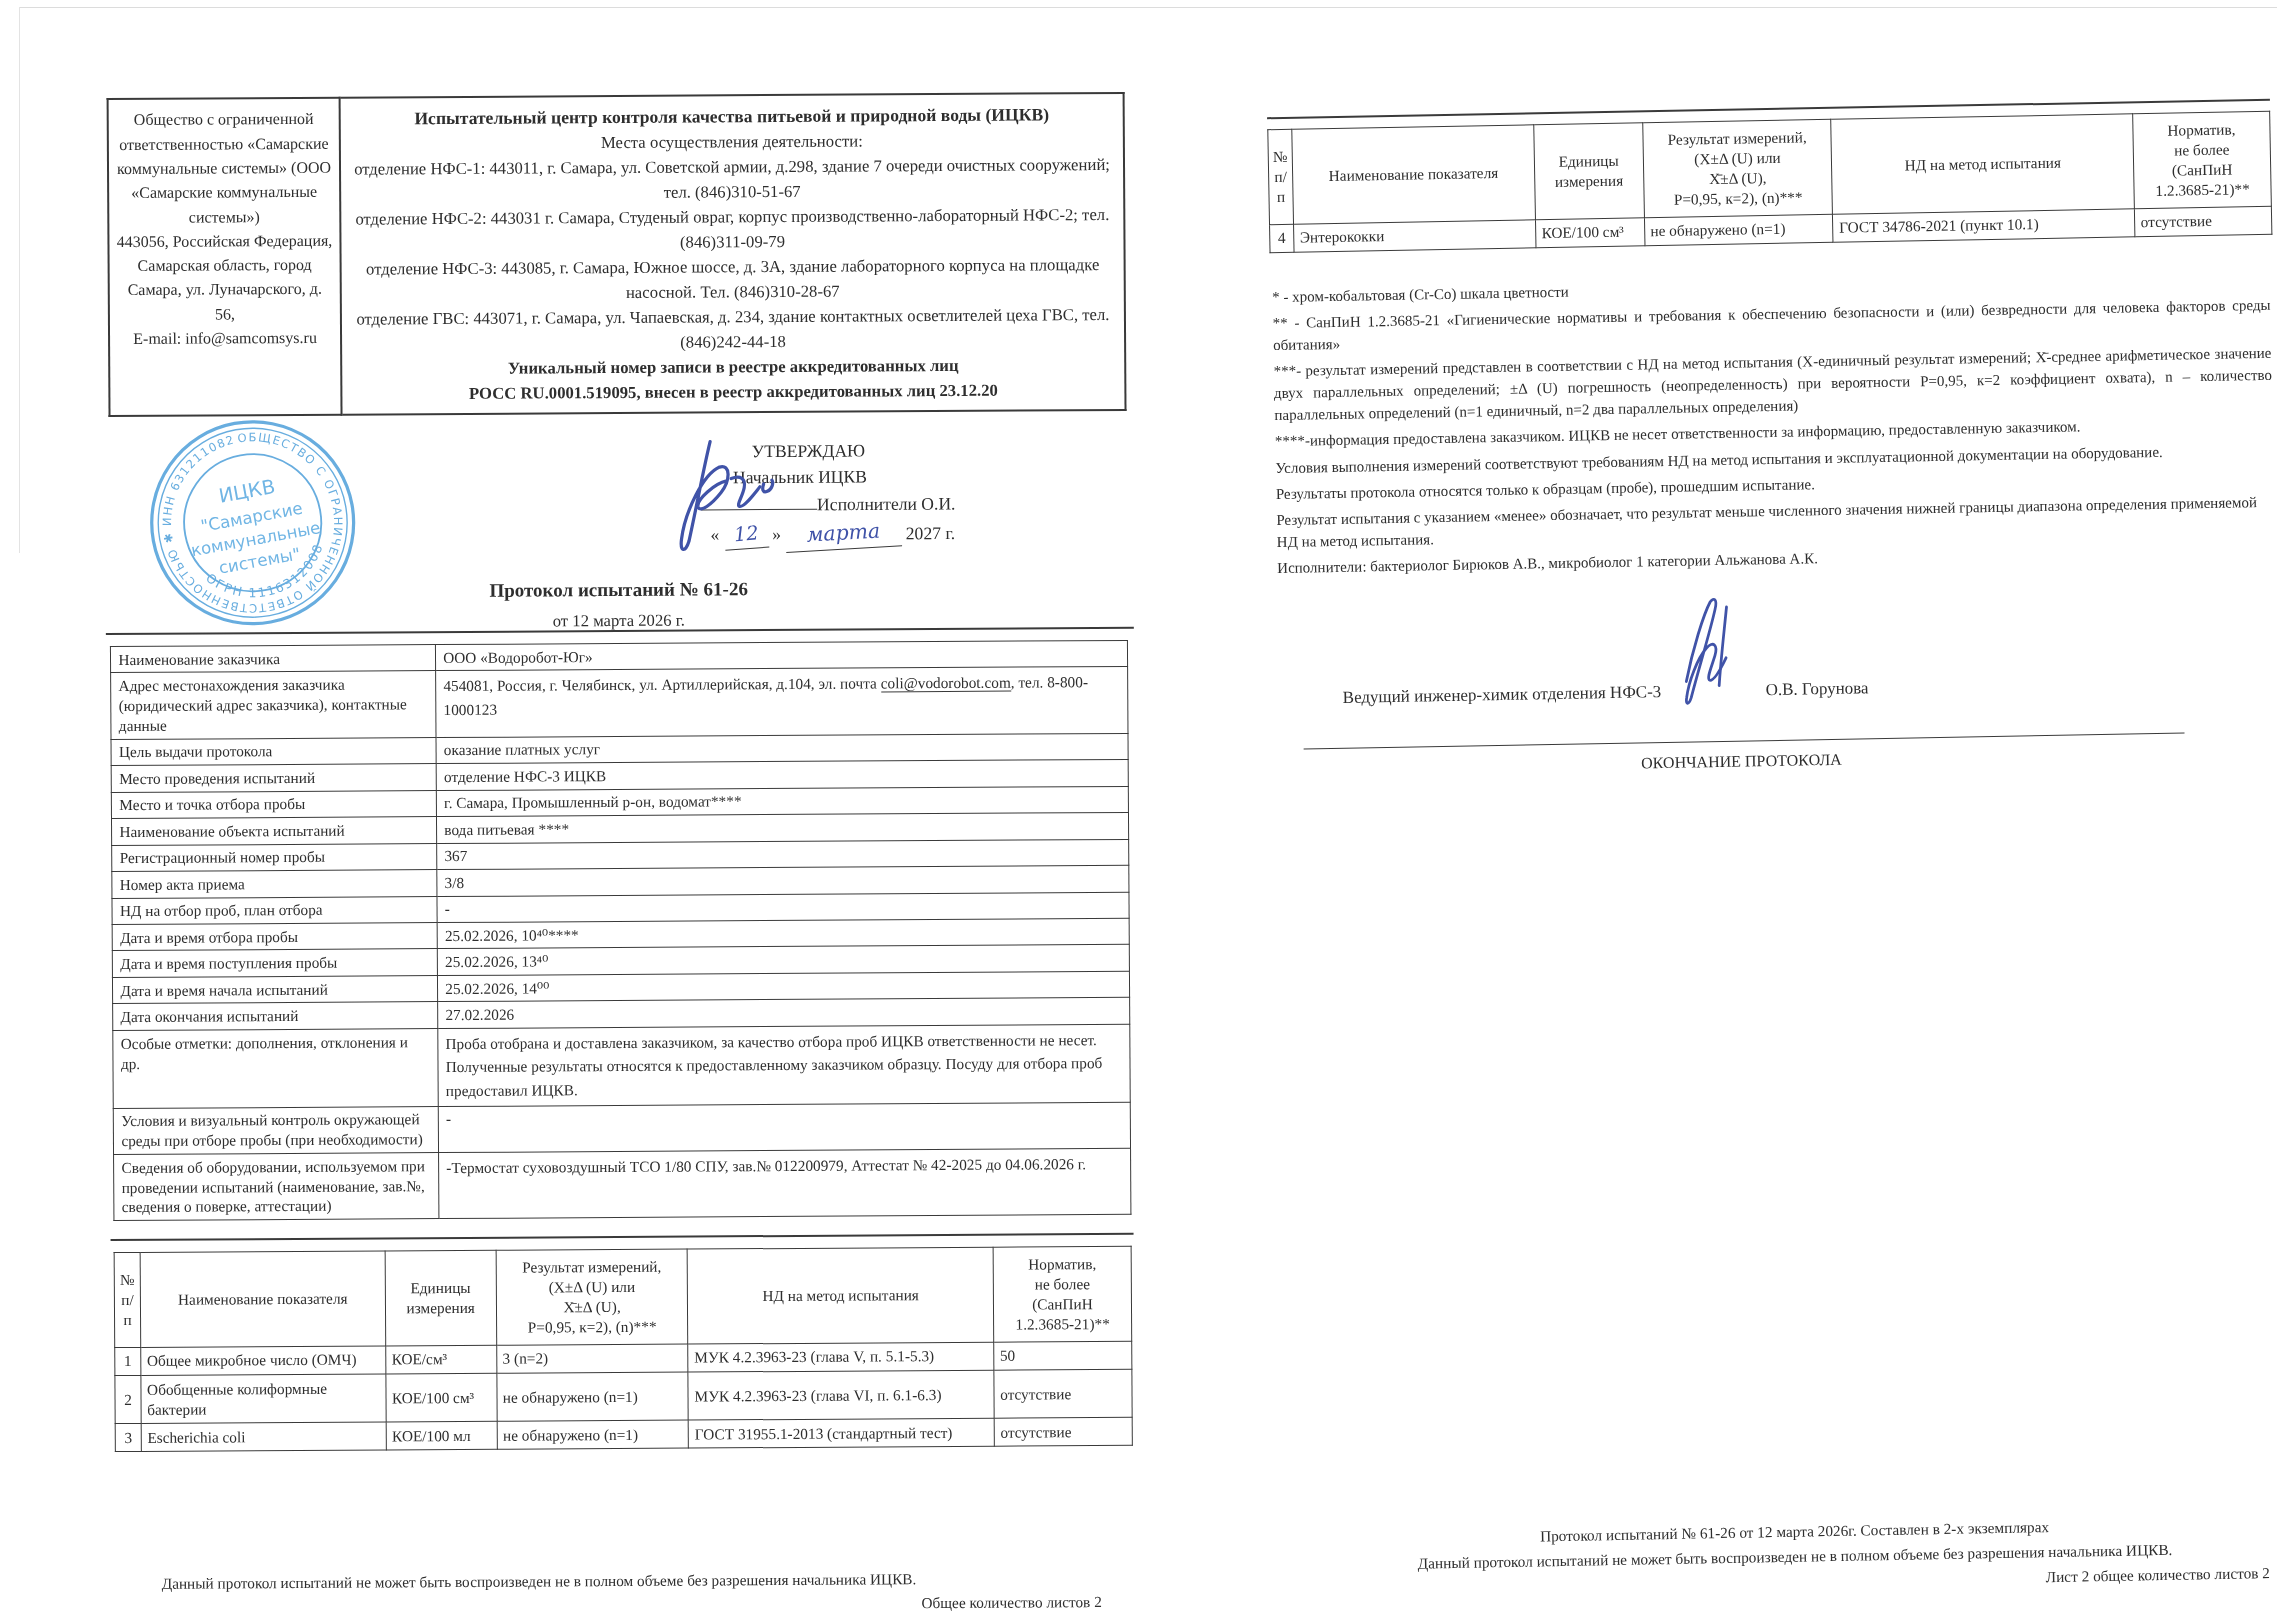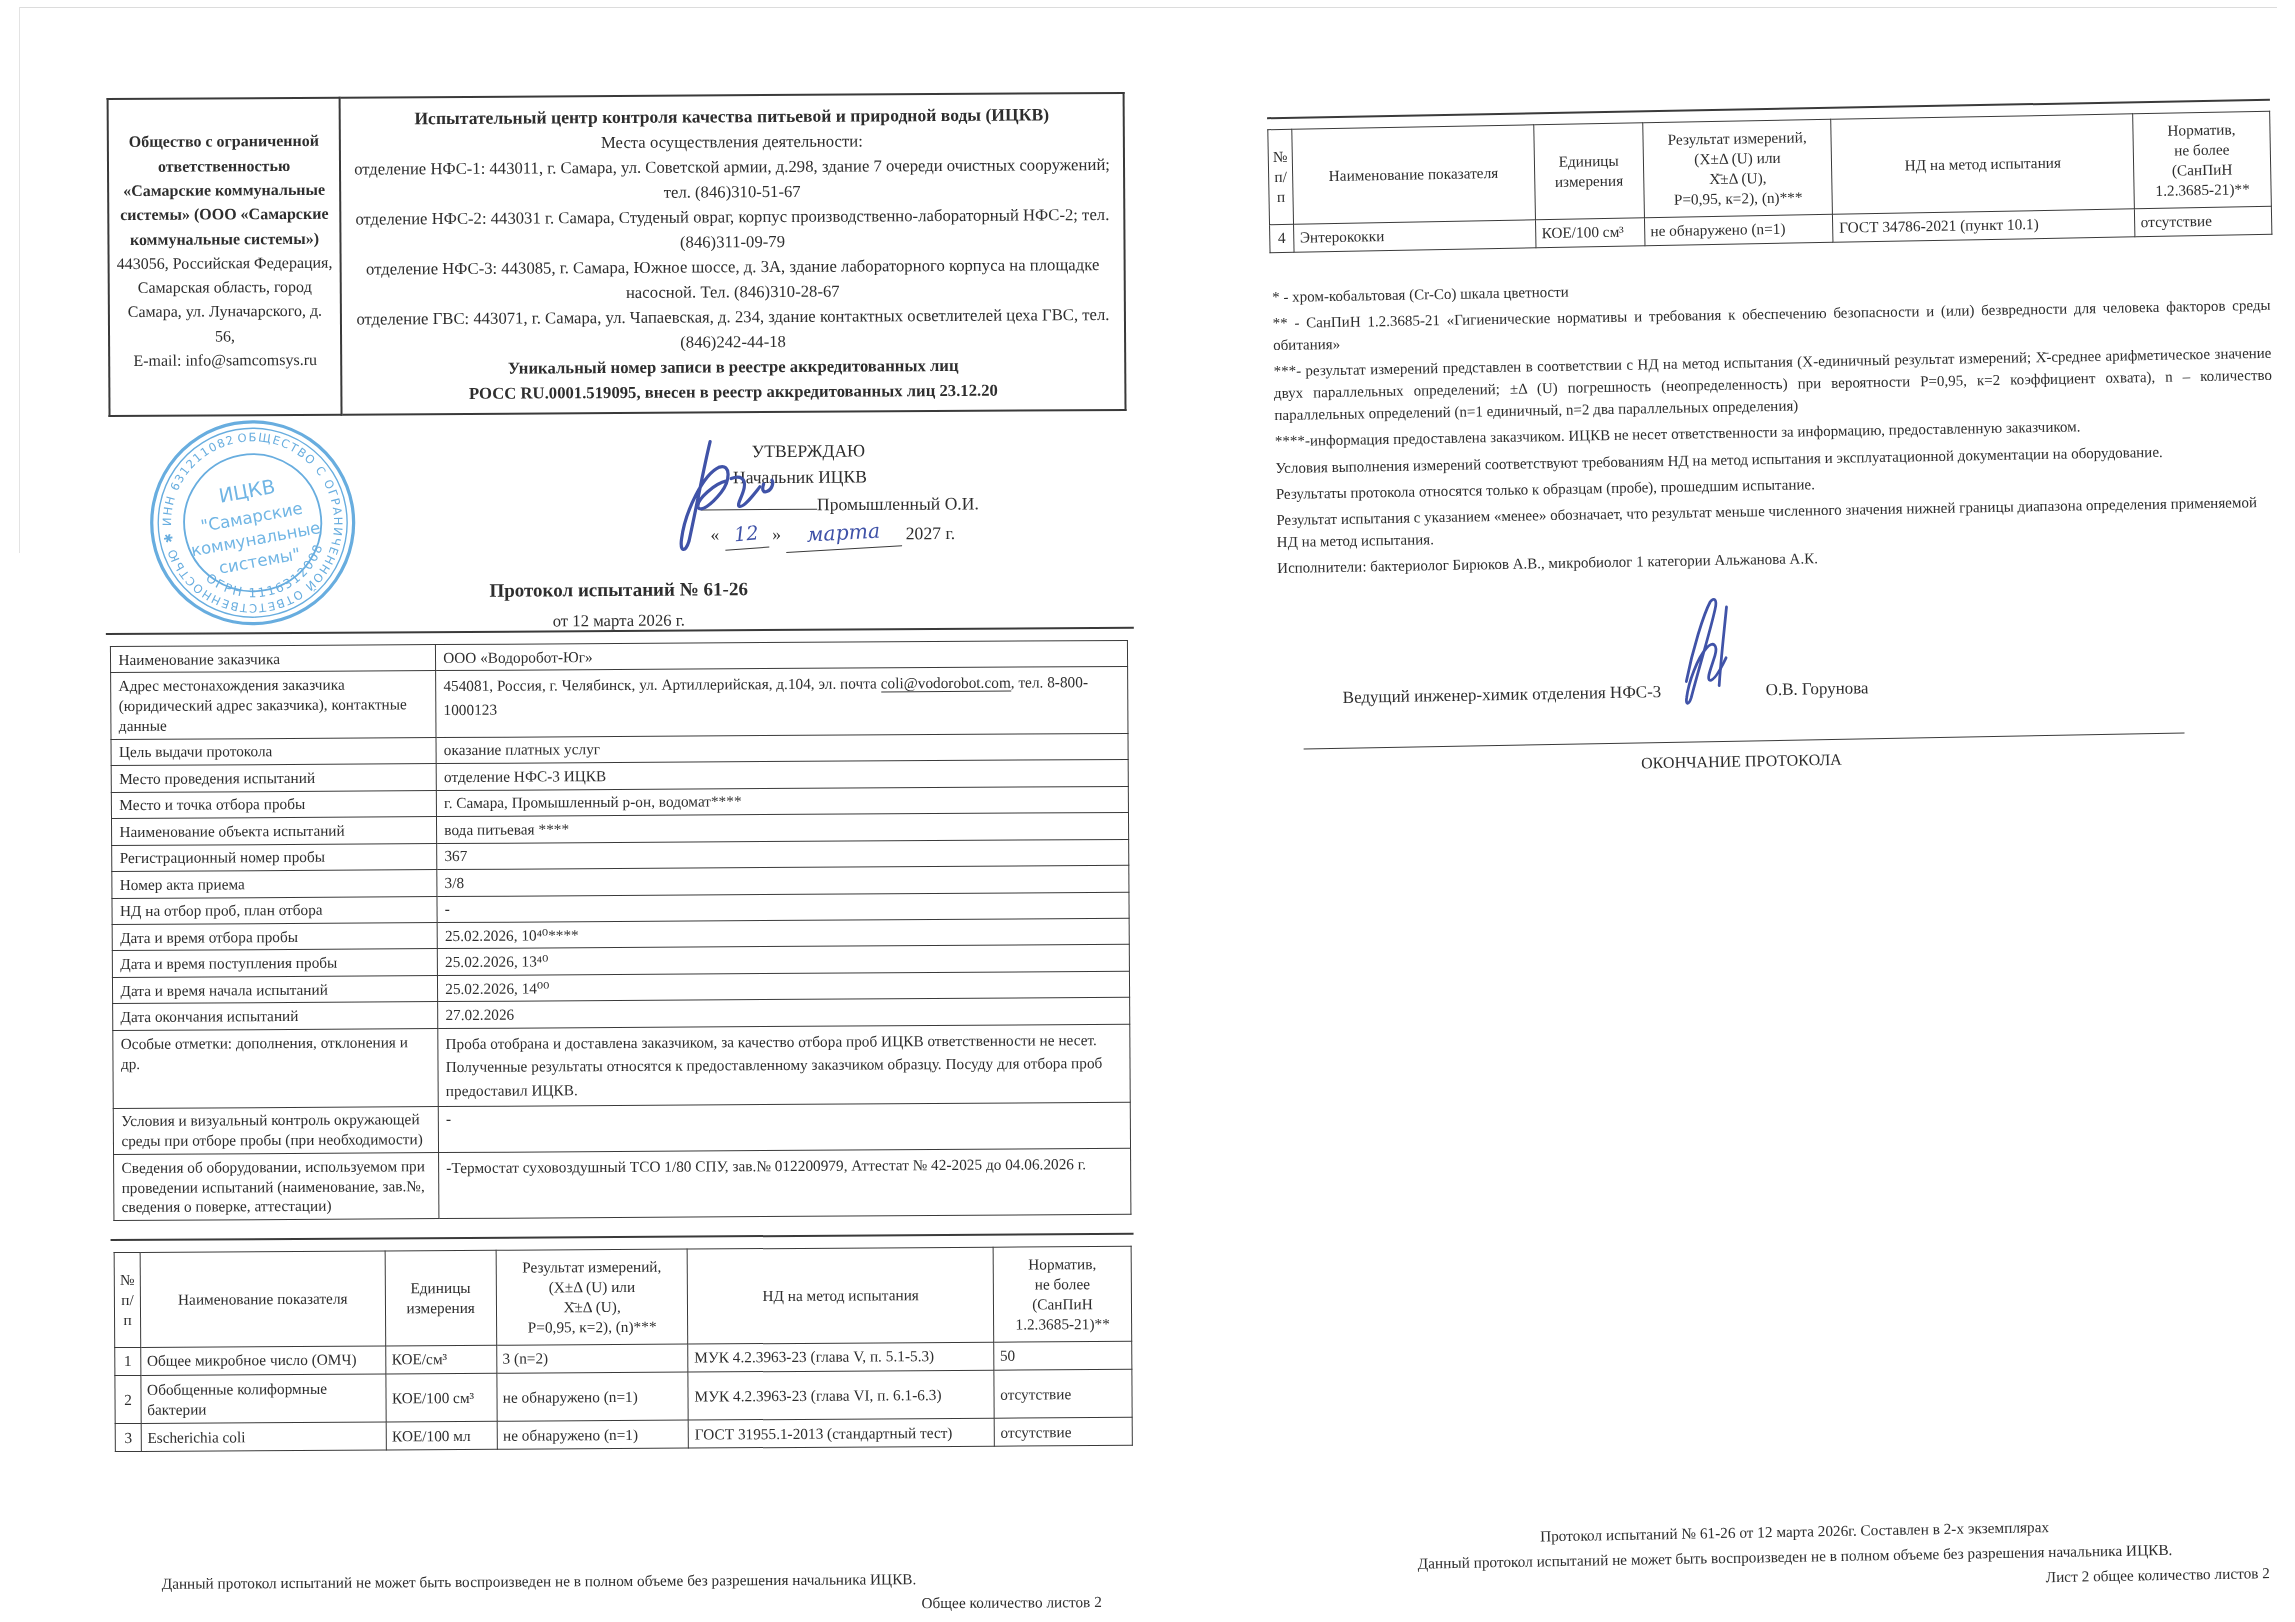--- a/index.html
+++ b/index.html
@@ -15,21 +15,21 @@
   .page { position:absolute; top:0; height:1623px; }
   #page1 { left:106px; width:1018px; }
   #page2 { left:1265px; width:1004px; }
   .tilt1 { position:absolute; inset:0; transform:rotate(-0.35deg); transform-origin:50% 0; }
   .tilt2 { position:absolute; inset:0; transform:rotate(-1.05deg); transform-origin:50% 0; }
 
   
   .hdr-table { position:absolute; top:95px; left:0; width:1018px; border-collapse:collapse; }
   .hdr-table td { border:2.3px solid #3a3a3a; vertical-align:top; }
   .org-cell { width:217px; padding:8.3px 6.5px; text-align:center; font-size:16px; line-height:1.52; }
-  .org-name { font-weight:bold;margin-top:22px; }
+  .org-name { font-weight:normal; }
   .center-cell { padding:6.5px 10.2px; text-align:center; font-size:16.7px; line-height:1.5; }
   .c-title { font-weight:bold; font-size:17.6px; }
   .c-bold { font-weight:bold; }
 
   
   .stamp { position:absolute; top:414px; left:37px; width:213px; height:213px; transform:rotate(-10deg); opacity:.9; }
 
   
   .approve { position:absolute; top:439px; left:592px; width:333px; font-size:17.6px; line-height:1.5; }
   .ap-l1 { padding-left:51px; }
@@ -148,21 +148,21 @@
     <g fill="none" stroke="#4053a8" stroke-width="7" stroke-linecap="round">
       <path d="M85,20 C70,80 55,160 38,235 C30,260 18,258 22,230 C30,170 70,90 105,75 C130,68 128,105 108,130 C88,155 62,175 58,160 C55,145 95,110 120,105"></path>
       <path d="M130,100 C150,92 162,100 158,120 C154,140 140,158 148,160 C158,162 178,135 192,118"></path>
       <path d="M200,112 C196,124 198,132 208,128 C218,124 222,110 218,104"></path>
     </g>
   </svg>
 
   <div class="approve">
     <div class="ap-l1">УТВЕРЖДАЮ</div>
     <div class="ap-l2">Начальник ИЦКВ</div>
-    <div class="ap-l3"><span class="sig-underline"></span><span>Промышленный О.И.</span></div>
+    <div class="ap-l3"><span class="sig-underline"></span><span>Исполнители О.И.</span></div>
     <div class="ap-l4">
       <span>«</span>
       <span class="blank blank-day">12</span>
       <span>»</span>
       <span class="blank blank-month">марта</span>
       <span>2027 г.</span>
     </div>
   </div>
 
   <div class="title1">Протокол испытаний № 61-26</div>

